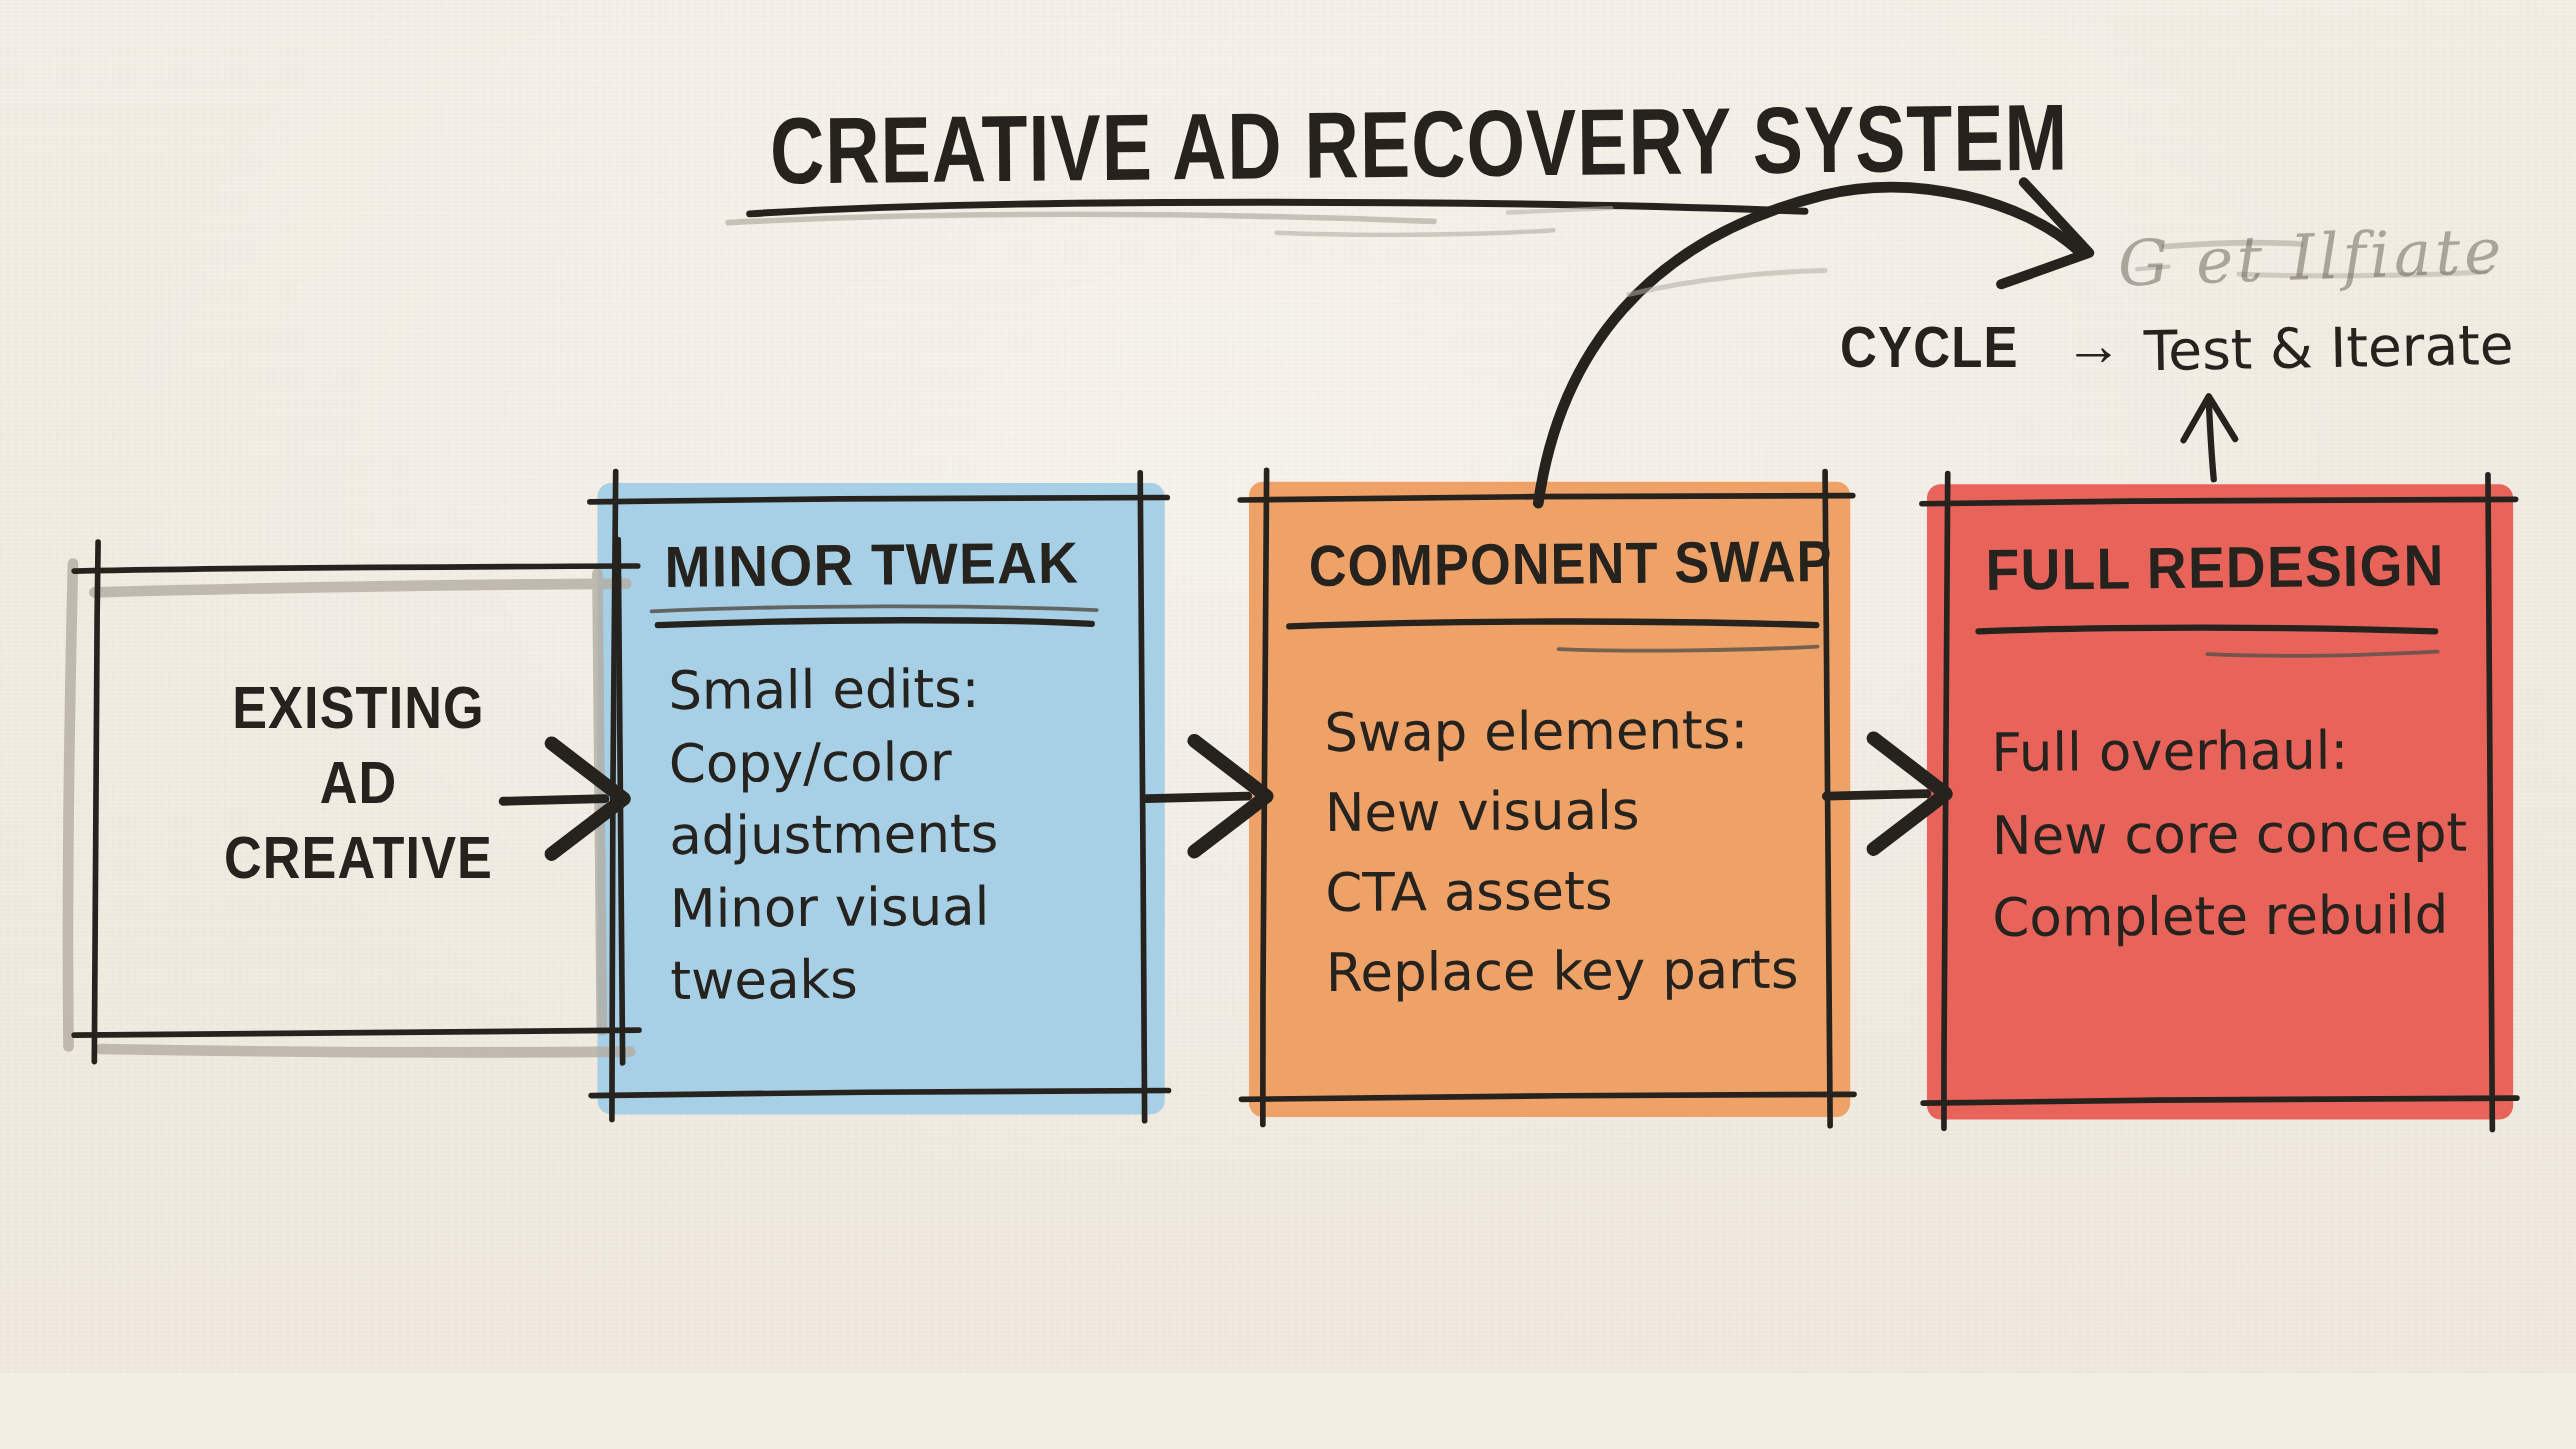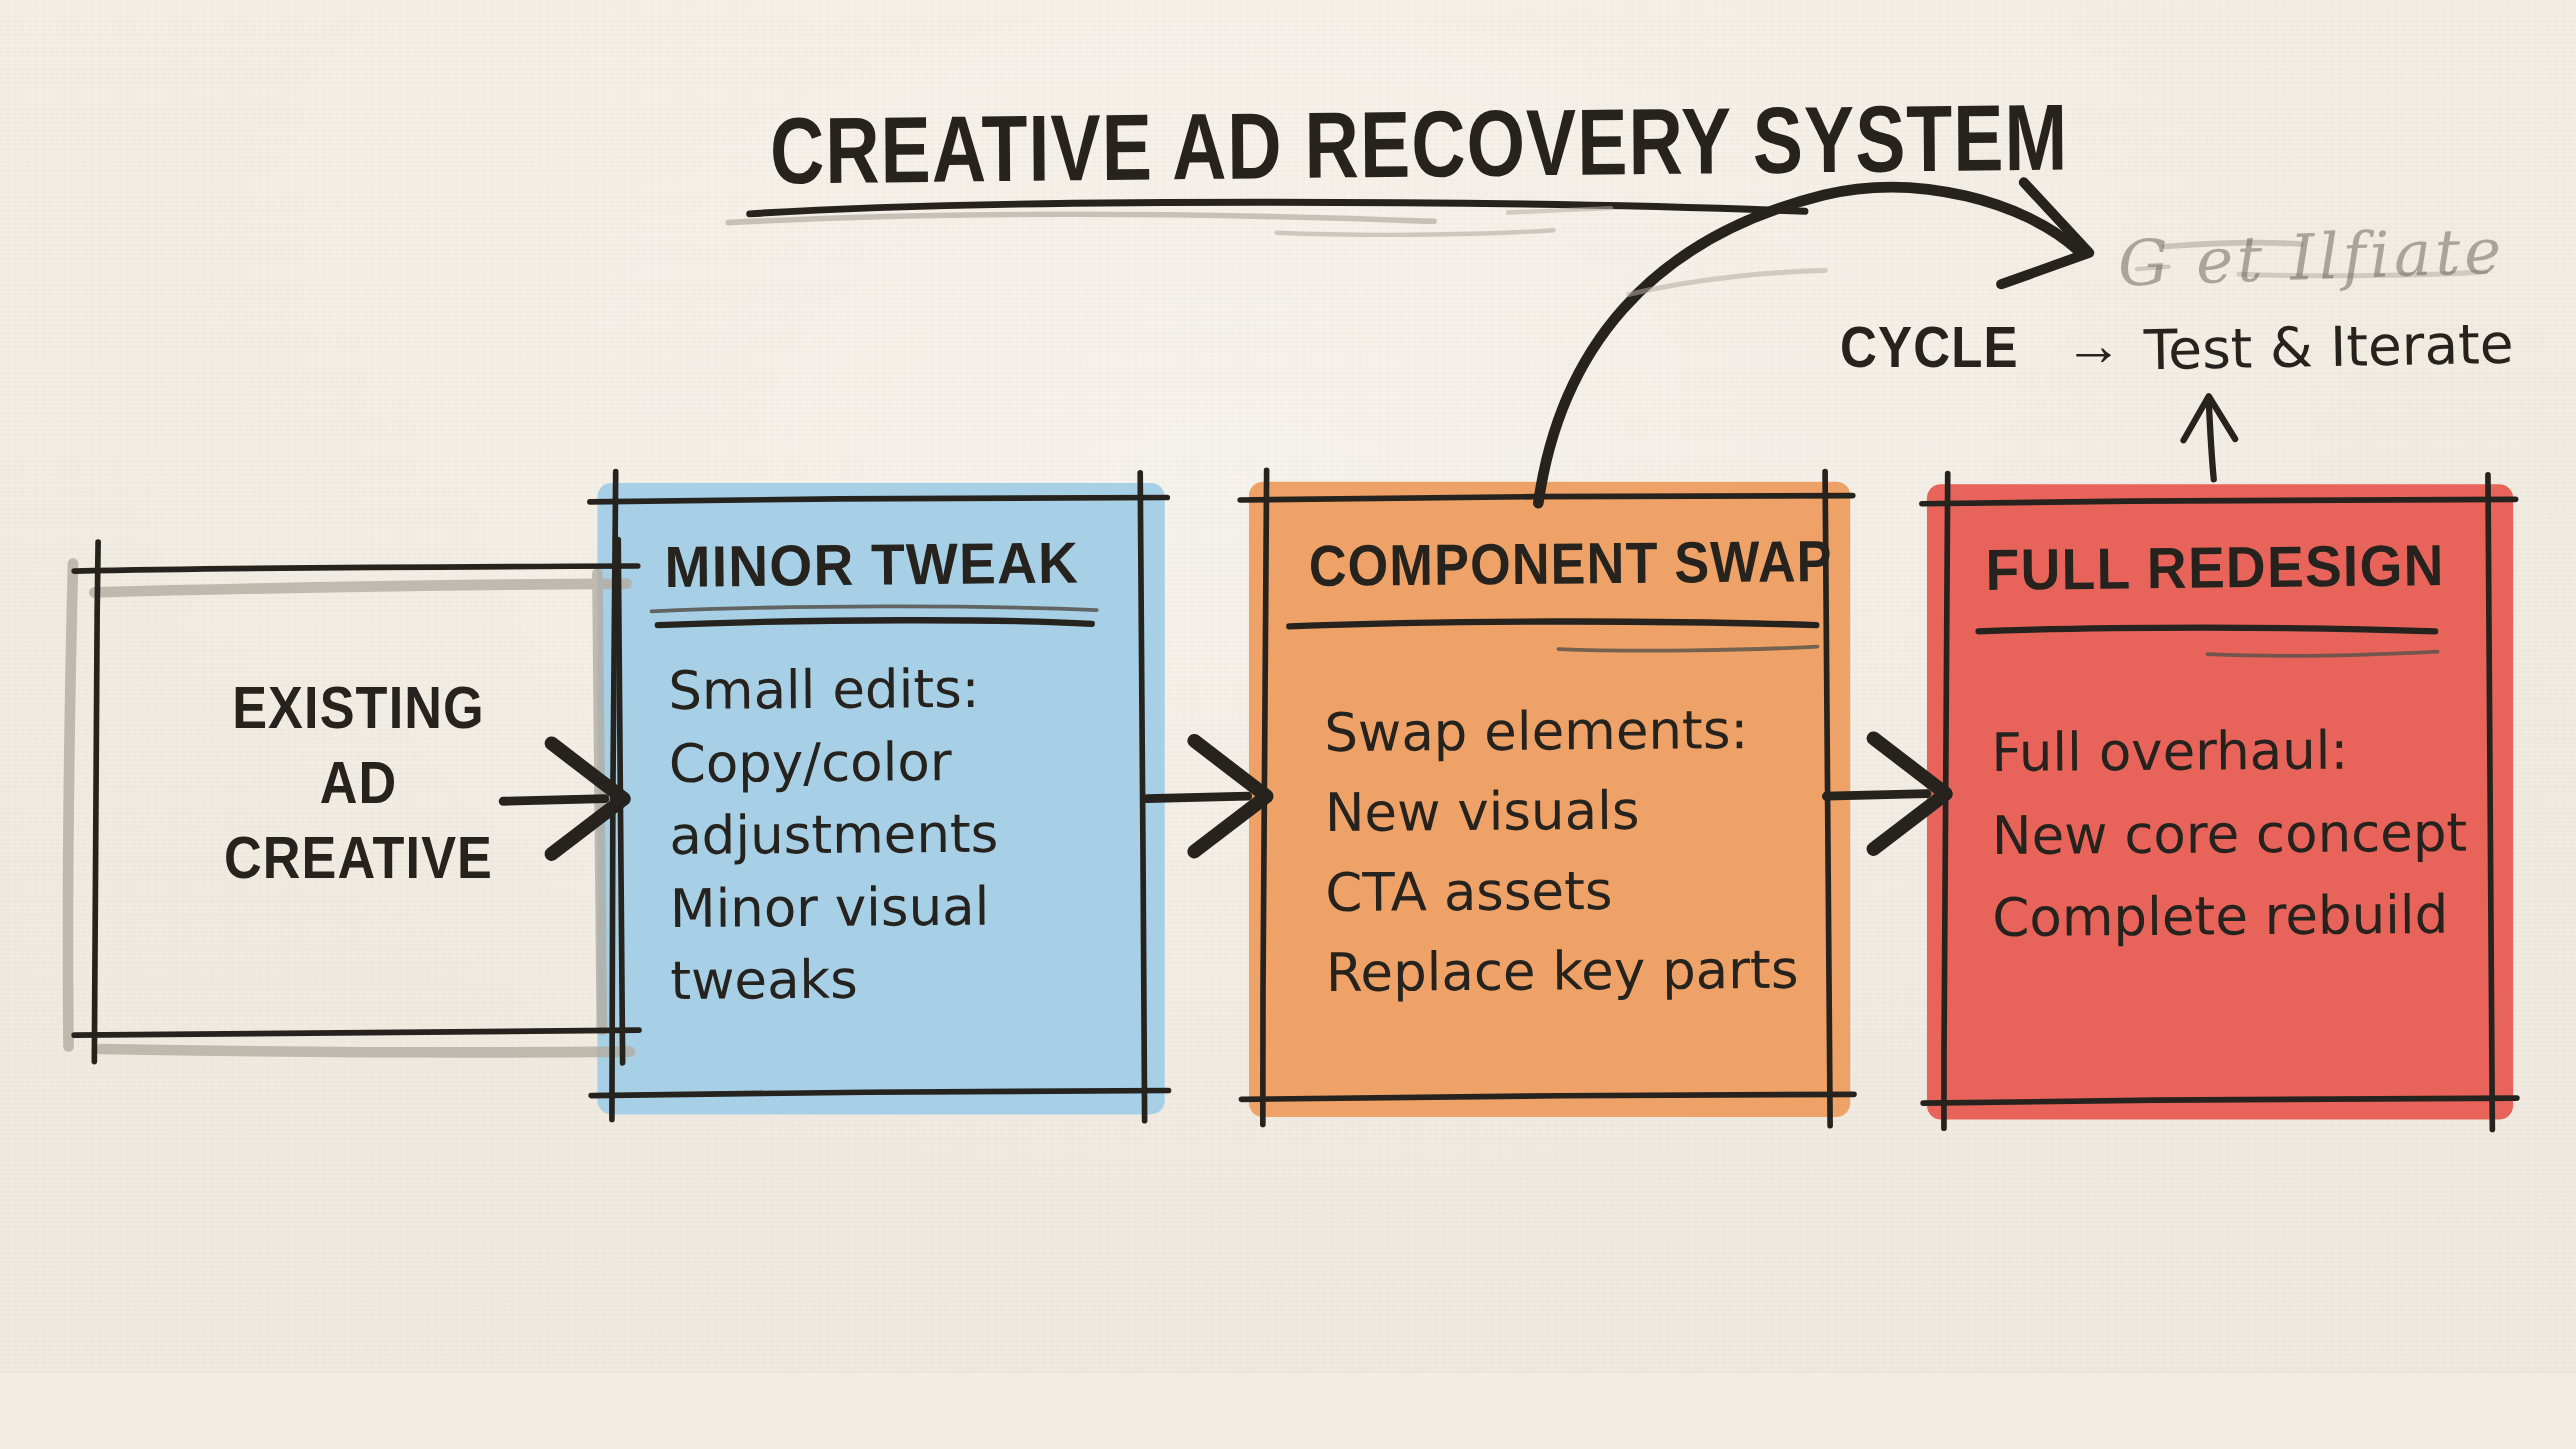--- a/index.html
+++ b/index.html
@@ -24,21 +24,21 @@
   .box-title{font-size:58px;white-space:nowrap;transform:scaleX(.95) rotate(-0.6deg);
     transform-origin:left bottom;}
   .bt-1{left:665px;top:533px;}
   .bt-2{left:1309px;top:532px;transform:scaleX(.90) rotate(-0.5deg);}
   .bt-3{left:1986px;top:536px;}
   .box-body{font-family:"DejaVu Sans",sans-serif;font-size:53px;white-space:pre-line;
     transform:rotate(-0.4deg);transform-origin:left top;}
   .bb-1{left:668px;top:655px;line-height:1.37;}
   .bb-2{left:1324px;top:693px;line-height:1.51;}
   .bb-3{left:1991px;top:712px;line-height:1.56;}
-  .cycle-row{left:1840px;top:313px;display:flex;align-items:center;gap:21.4px;white-space:nowrap;}
+  .cycle-row{left:1840px;top:313px;display:flex;align-items:flex-end;gap:21.4px;white-space:nowrap;}
   .cycle-label{font-size:58px;font-weight:700;letter-spacing:1.3px;display:inline-block;
     transform:scaleX(.88);transform-origin:left bottom;}
   .cycle-arrow{font-size:58px;font-weight:400;position:relative;top:-2.5px;}
   .cycle-target{font-family:"DejaVu Sans",sans-serif;font-size:55px;display:inline-block;
     transform:rotate(-1deg);}
   .scribble{left:2118px;top:221px;font-family:"DejaVu Serif",serif;font-style:italic;
     font-size:63px;letter-spacing:3.8px;color:rgba(92,86,77,.48);
     transform:rotate(-2deg);white-space:nowrap;}
 </style>
 </head>

